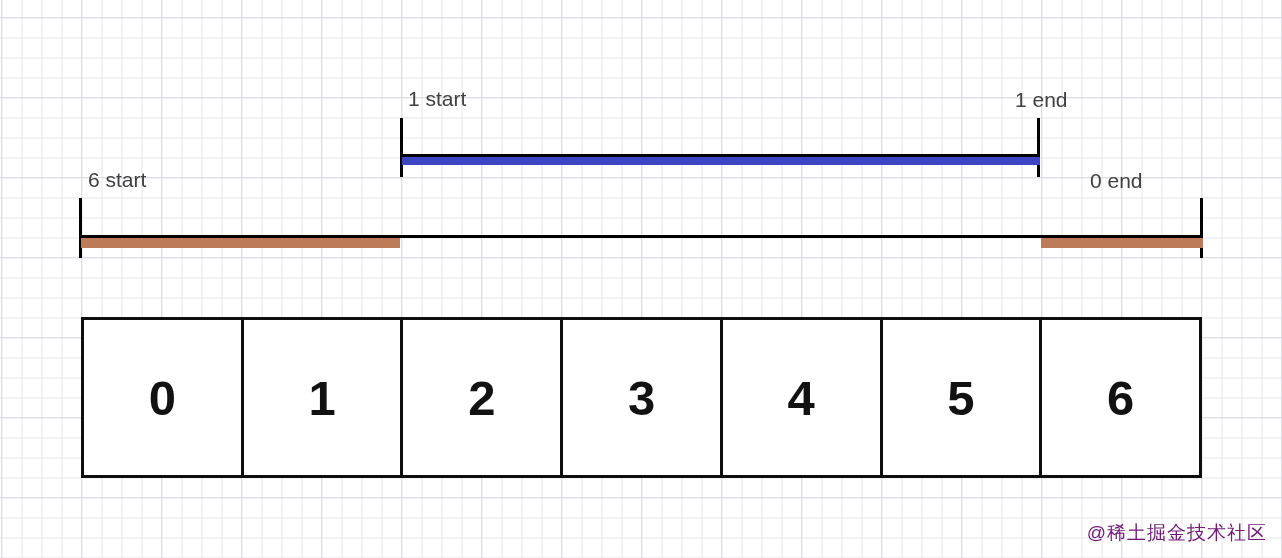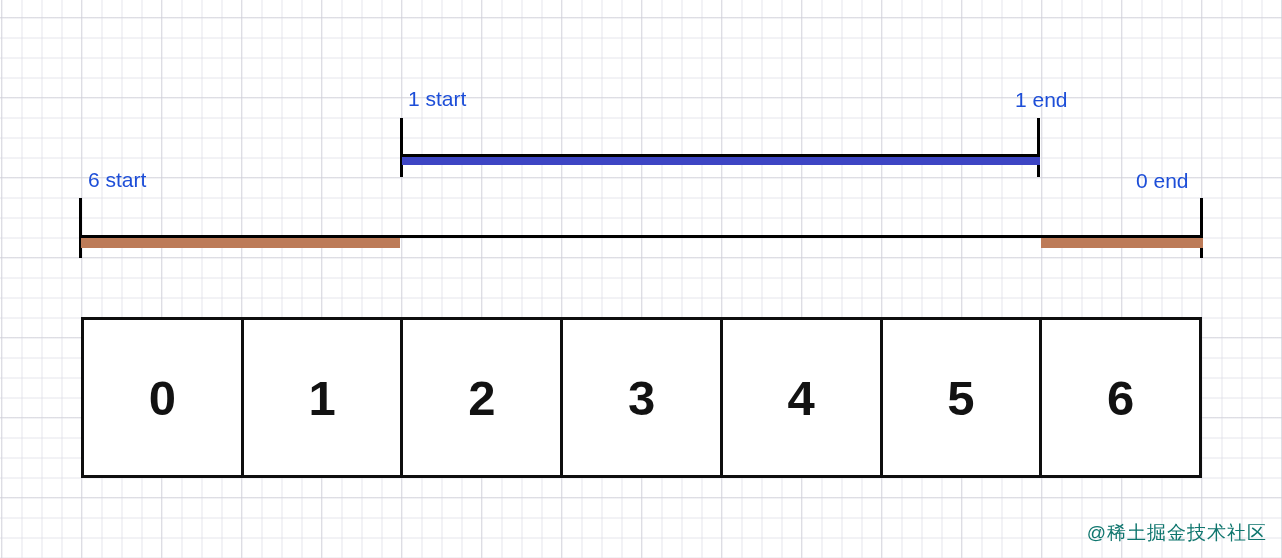--- a/index.html
+++ b/index.html
@@ -14,21 +14,21 @@
       linear-gradient(to bottom, rgba(205,205,214,0.55) 1px, transparent 1px),
       linear-gradient(to right, rgba(223,223,231,0.40) 2px, transparent 2px),
       linear-gradient(to bottom, rgba(223,223,231,0.40) 2px, transparent 2px);
     background-size: 80px 80px, 80px 80px, 20px 20px, 20px 20px;
     background-position: 1px 17px, 1px 17px, 1px -3px, 1px -3px;
   }
   .lbl {
     position: absolute;
     font-size: 21px;
     line-height: 1;
-    color: #1d4ed8;
+    color: #404040;
     white-space: nowrap;
   }
   .tick {
     position: absolute;
     width: 3px;
     background: #000;
   }
   .hline {
     position: absolute;
     height: 3px;
@@ -56,38 +56,38 @@
     font-size: 49px;
     font-weight: bold;
     color: #121212;
   }
   .cell:last-child { border-right: none; }
   .watermark {
     position: absolute;
     right: 15px;
     bottom: 12px;
     font-size: 19px;
-    color: #0f766e;
+    color: #701a75;
     letter-spacing: 1px;
   }
 </style>
 </head>
 <body>
 
 <div>
 
   <span class="lbl" style="left:408px; top:88px">1 start</span>
   <span class="lbl" style="left:1015px; top:89px">1 end</span>
   <div class="tick" style="left:400px; top:118px; height:59px"></div>
   <div class="tick" style="left:1037px; top:118px; height:59px"></div>
   <div class="hline" style="left:402px; top:154px; width:638px"></div>
   <div class="bar" style="left: 402px; top: 157px; width: 638px; height: 8px; background: rgb(61, 69, 196);"></div>
 
   <span class="lbl" style="left:88px; top:169px">6 start</span>
-  <span class="lbl" style="left:1136px; top:170px">0 end</span>
+  <span class="lbl" style="left:1090px; top:170px">0 end</span>
   <div class="tick" style="left:79px; top:198px; height:60px"></div>
   <div class="tick" style="left:1200px; top:198px; height:60px"></div>
   <div class="hline" style="left:81px; top:235px; width:1122px"></div>
   <div class="bar" style="left: 81px; top: 238px; width: 319px; height: 10px; background: rgb(189, 123, 88);"></div>
   <div class="bar" style="left: 1041px; top: 238px; width: 162px; height: 10px; background: rgb(189, 123, 88);"></div>
 
   <div class="array">
     <div class="cell">0</div>
     <div class="cell">1</div>
     <div class="cell">2</div>

